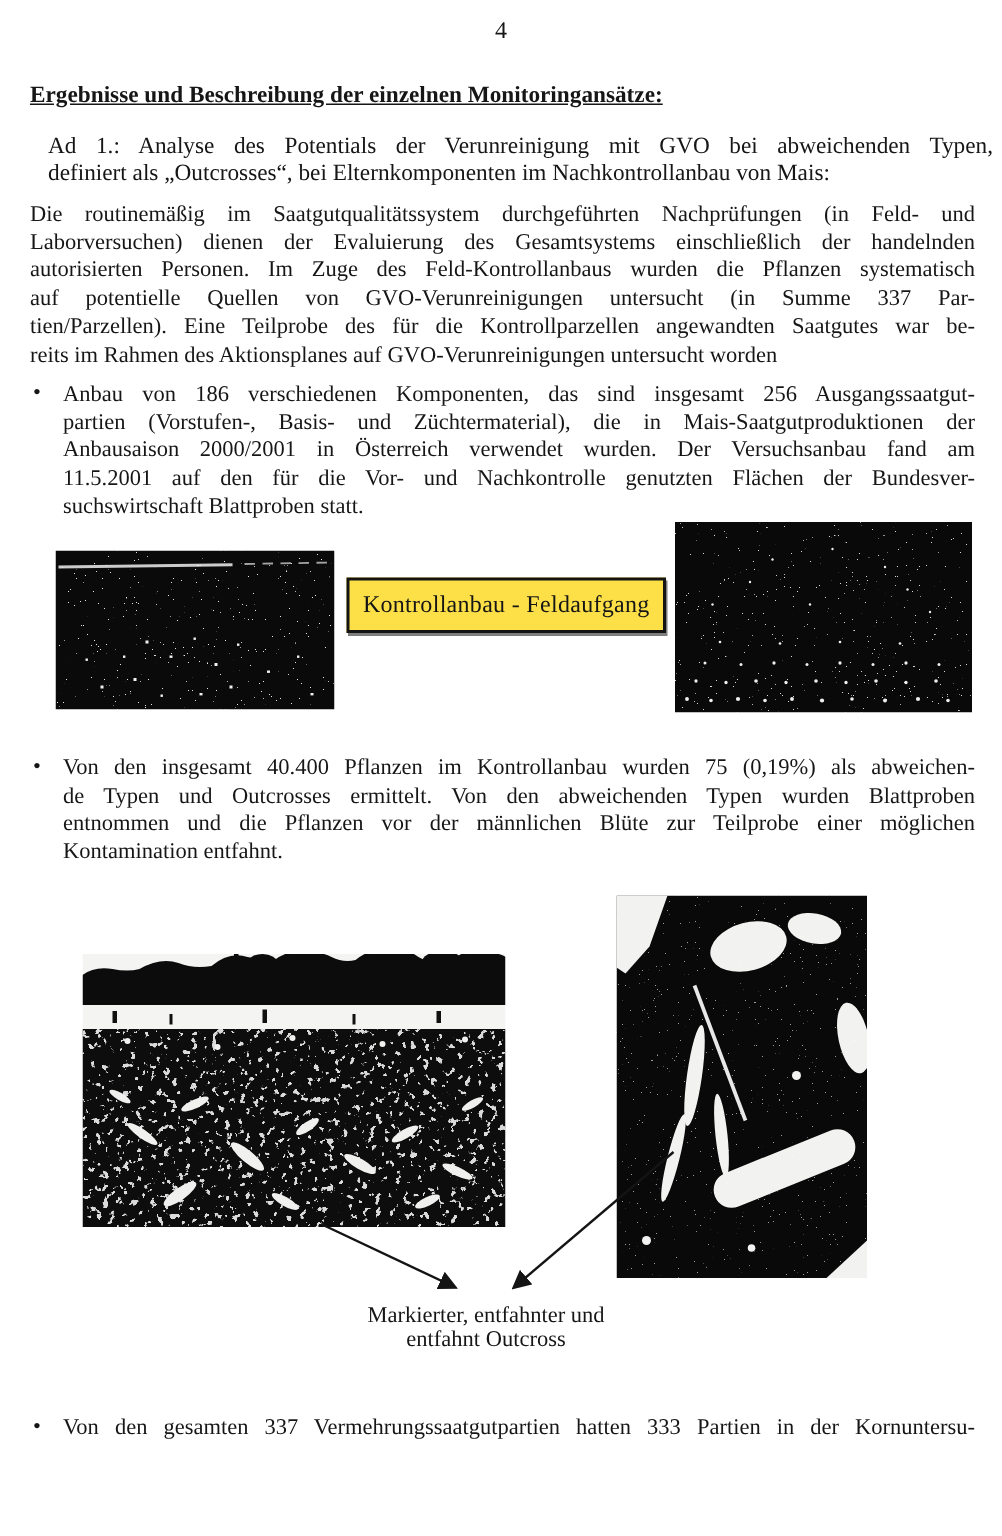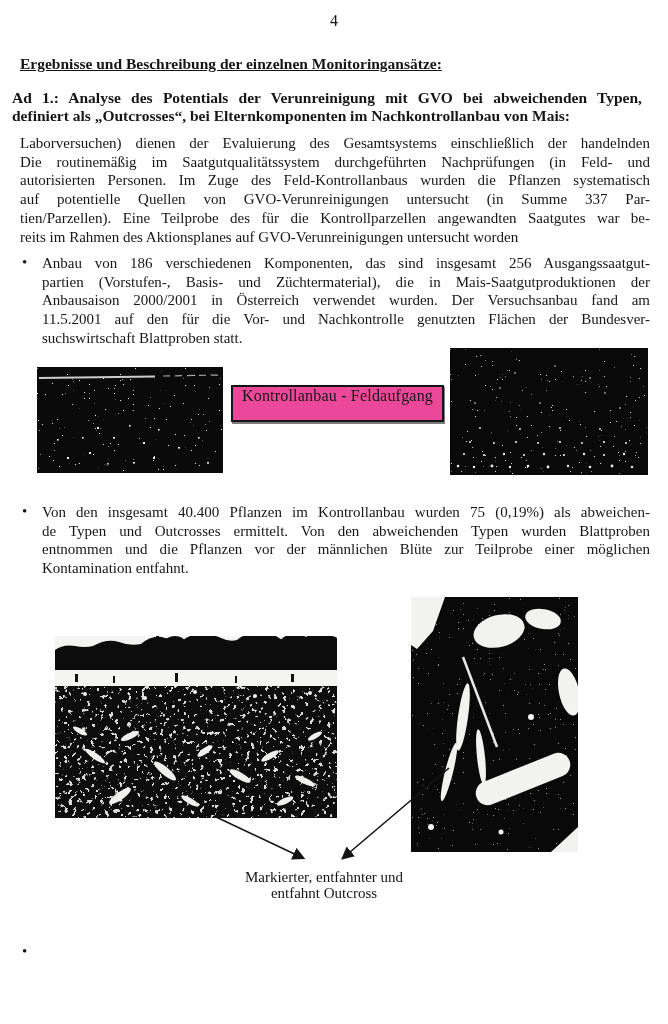--- a/index.html
+++ b/index.html
@@ -4,32 +4,32 @@
 <style>
   html,body{margin:0;padding:0;background:#e8e8e8;}
   .page{
     position:relative; width:668px; height:1024px; background:#ffffff;
     font-family:"Liberation Serif","DejaVu Serif",serif; color:#161616;
     overflow:hidden; margin:0 auto;
   }
   .abs{position:absolute;}
   .pagenum{top:12px;left:0;width:668px;text-align:center;font-size:16px;}
   .h1{left:20px;top:55px;width:630px;font-size:15.5px;font-weight:bold;text-decoration:underline;}
-  .h2{left:12px;top:89px;width:630px;font-size:15.5px;font-weight:bold;line-height:17.6px;}
+  .h2{left:32px;top:89px;width:630px;font-size:15.5px;font-weight:normal;line-height:17.6px;}
   .body-block{font-size:15px;line-height:18.7px;}
   .intro{left:20px;top:134px;width:630px;}
   .jline{text-align:justify;text-align-last:justify;}
   .bullet{left:20px;width:630px;}
   .b1{top:254px;} .b2{top:503px;} .b3{top:943px;}
   .dot{position:absolute;left:2px;top:-1px;font-size:15px;}
   .btext{margin-left:22px;}
   .flabel{
-    left:231px;top:385px;width:209px;height:33px;background:#ec4899;
+    left:231px;top:385px;width:209px;height:33px;background:#fde047;
     border:2px solid #141414;box-shadow:1px 2px 0 rgba(20,20,20,0.55);
-    display:flex;justify-content:center;
+    display:flex;align-items:center;justify-content:center;
     font-size:16px;letter-spacing:0.2px;
   }
   .caption{left:168px;top:870px;width:312px;text-align:center;font-size:15px;line-height:15.8px;}
   .photo{display:block;}
   .pTL{left:37px;top:367px;}
   .pTR{left:450px;top:348px;}
   .pML{left:55px;top:636px;}
   .pMR{left:411px;top:597px;}
   .arrows{left:0;top:0;pointer-events:none;}
 </style>
@@ -58,22 +58,22 @@
   <div class="abs pagenum">4</div>
 
   <div class="abs h1">Ergebnisse und Beschreibung der einzelnen Monitoringansätze:</div>
 
   <div class="abs h2">
     <div class="jline">Ad 1.: Analyse des Potentials der Verunreinigung mit GVO bei abweichenden Typen,</div>
     <div>definiert als „Outcrosses“, bei Elternkomponenten im Nachkontrollanbau von Mais:</div>
   </div>
 
   <div class="abs intro body-block">
+    <div class="jline">Die routinemäßig im Saatgutqualitätssystem durchgeführten Nachprüfungen (in Feld- und</div>
     <div class="jline">Laborversuchen) dienen der Evaluierung des Gesamtsystems einschließlich der handelnden</div>
-    <div class="jline">Die routinemäßig im Saatgutqualitätssystem durchgeführten Nachprüfungen (in Feld- und</div>
     <div class="jline">autorisierten Personen. Im Zuge des Feld-Kontrollanbaus wurden die Pflanzen systematisch</div>
     <div class="jline">auf potentielle Quellen von GVO-Verunreinigungen untersucht (in Summe 337 Par-</div>
     <div class="jline">tien/Parzellen). Eine Teilprobe des für die Kontrollparzellen angewandten Saatgutes war be-</div>
     <div>reits im Rahmen des Aktionsplanes auf GVO-Verunreinigungen untersucht worden</div>
   </div>
 
   <div class="abs bullet b1 body-block">
     <span class="dot">•</span>
     <div class="btext">
       <div class="jline">Anbau von 186 verschiedenen Komponenten, das sind insgesamt 256 Ausgangssaatgut-</div>
@@ -240,16 +240,17 @@
   </svg>
 
   <div class="abs caption">
     <div>Markierter, entfahnter und</div>
     <div>entfahnt Outcross</div>
   </div>
 
   <div class="abs bullet b3 body-block">
     <span class="dot">•</span>
     <div class="btext">
+      <div class="jline">Von den gesamten 337 Vermehrungssaatgutpartien hatten 333 Partien in der Kornuntersu-</div>
     </div>
   </div>
 
 </div>
 
 </body></html>

